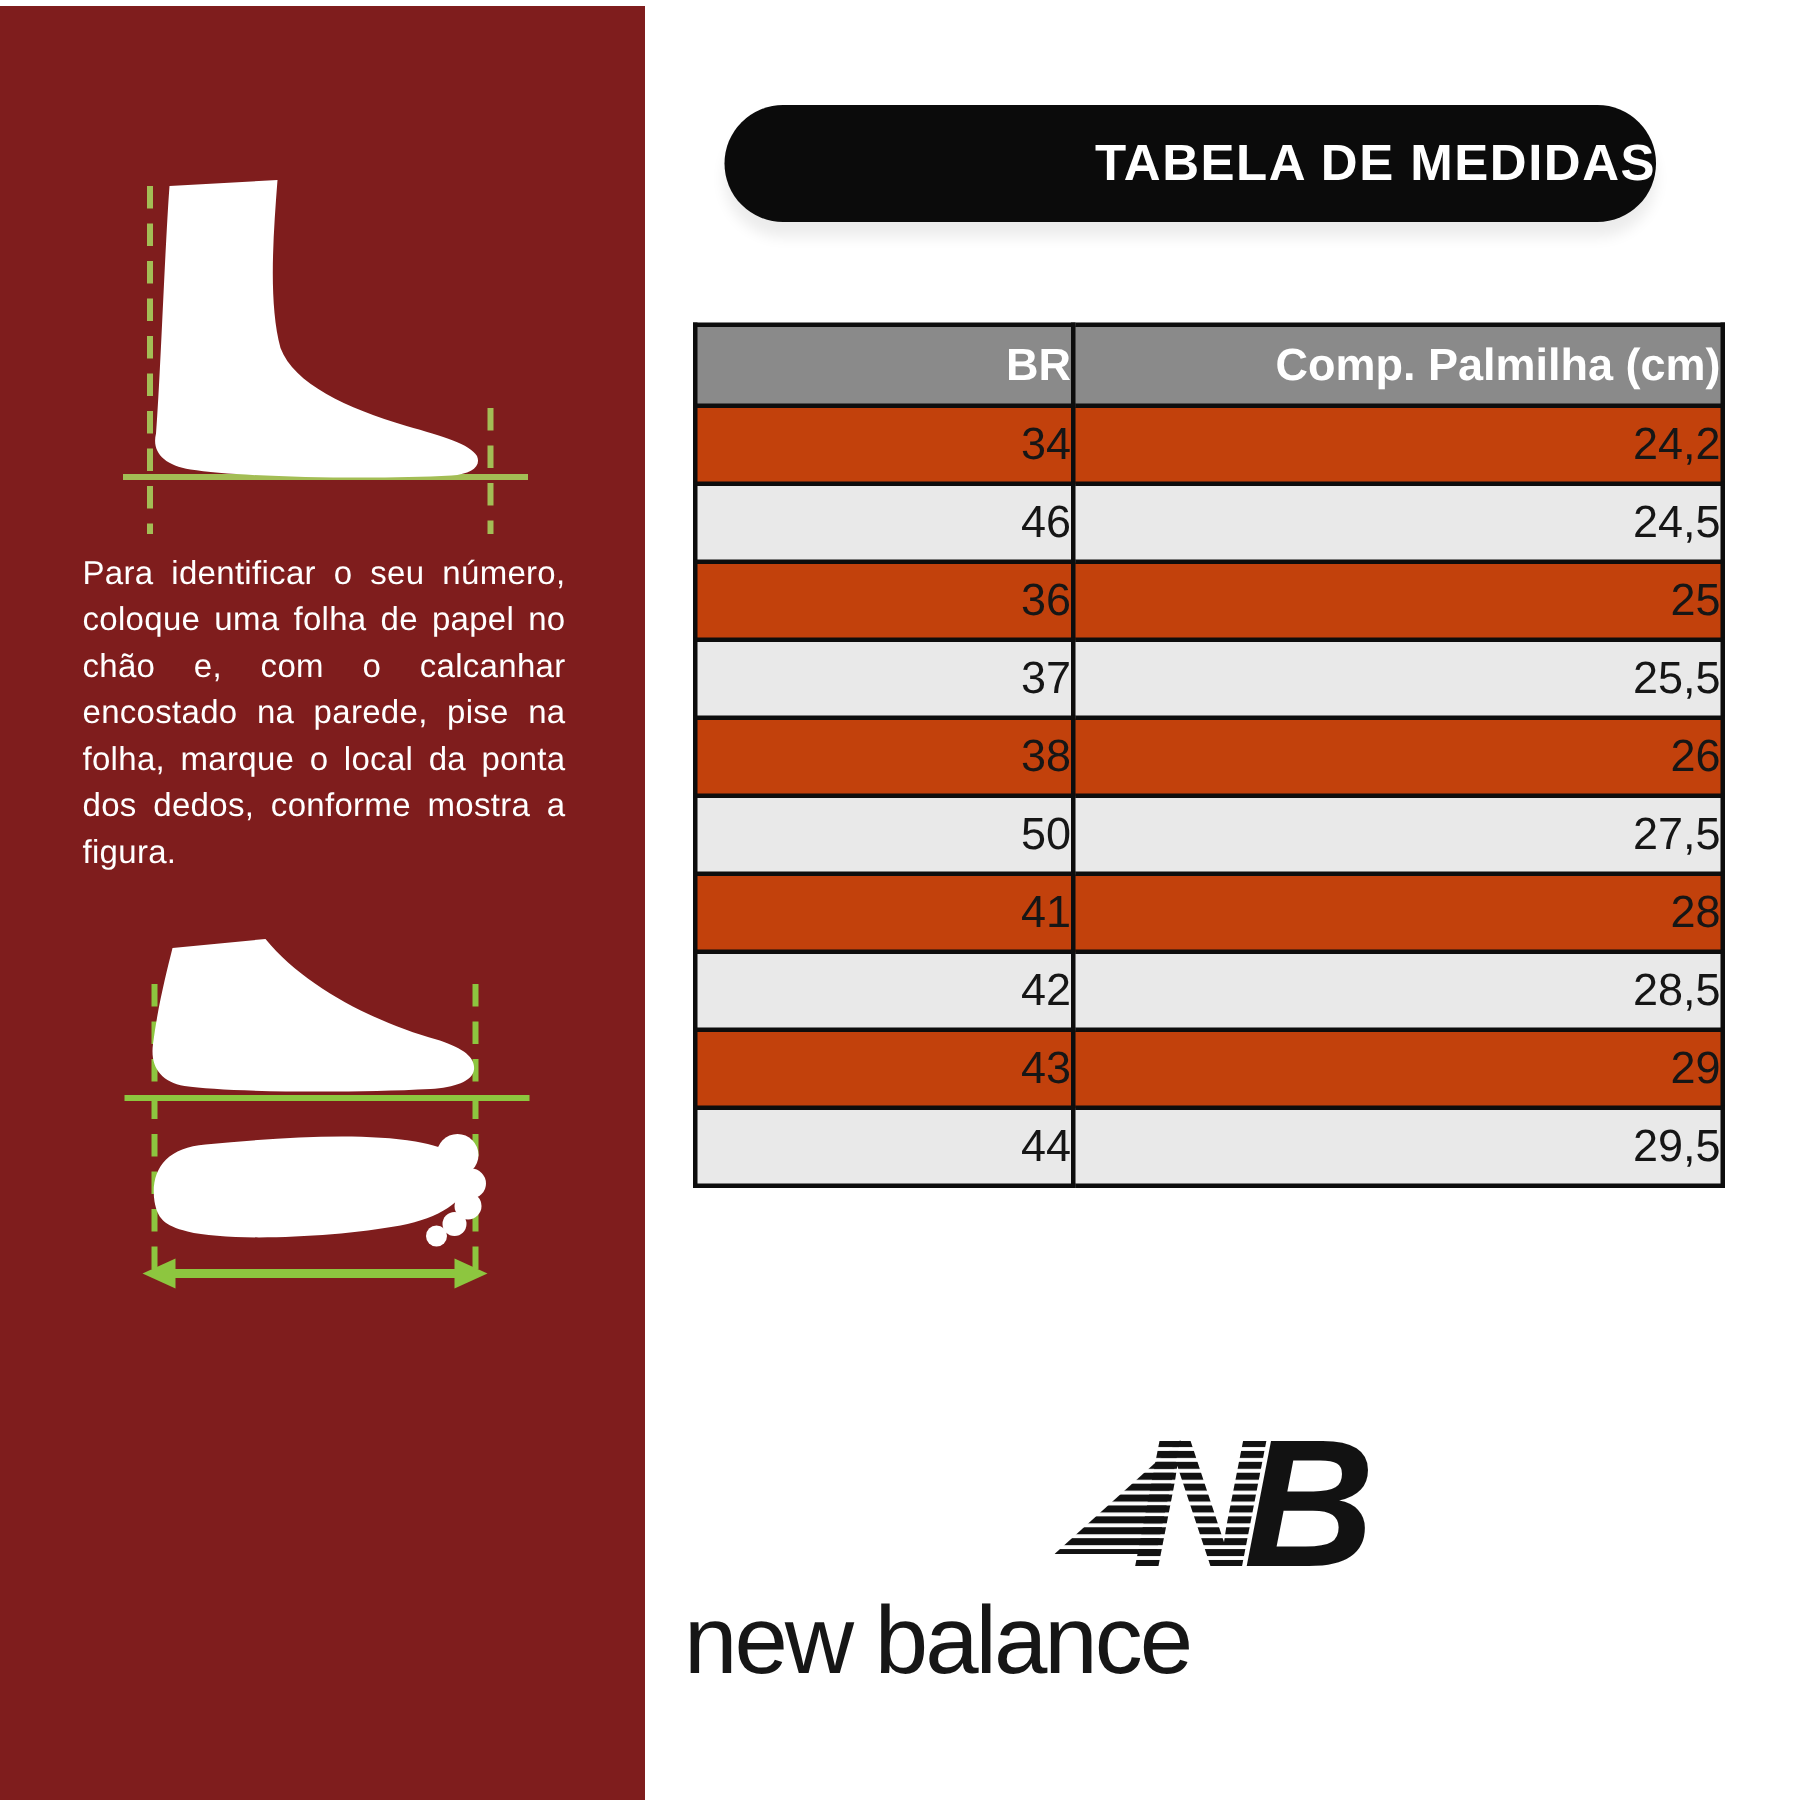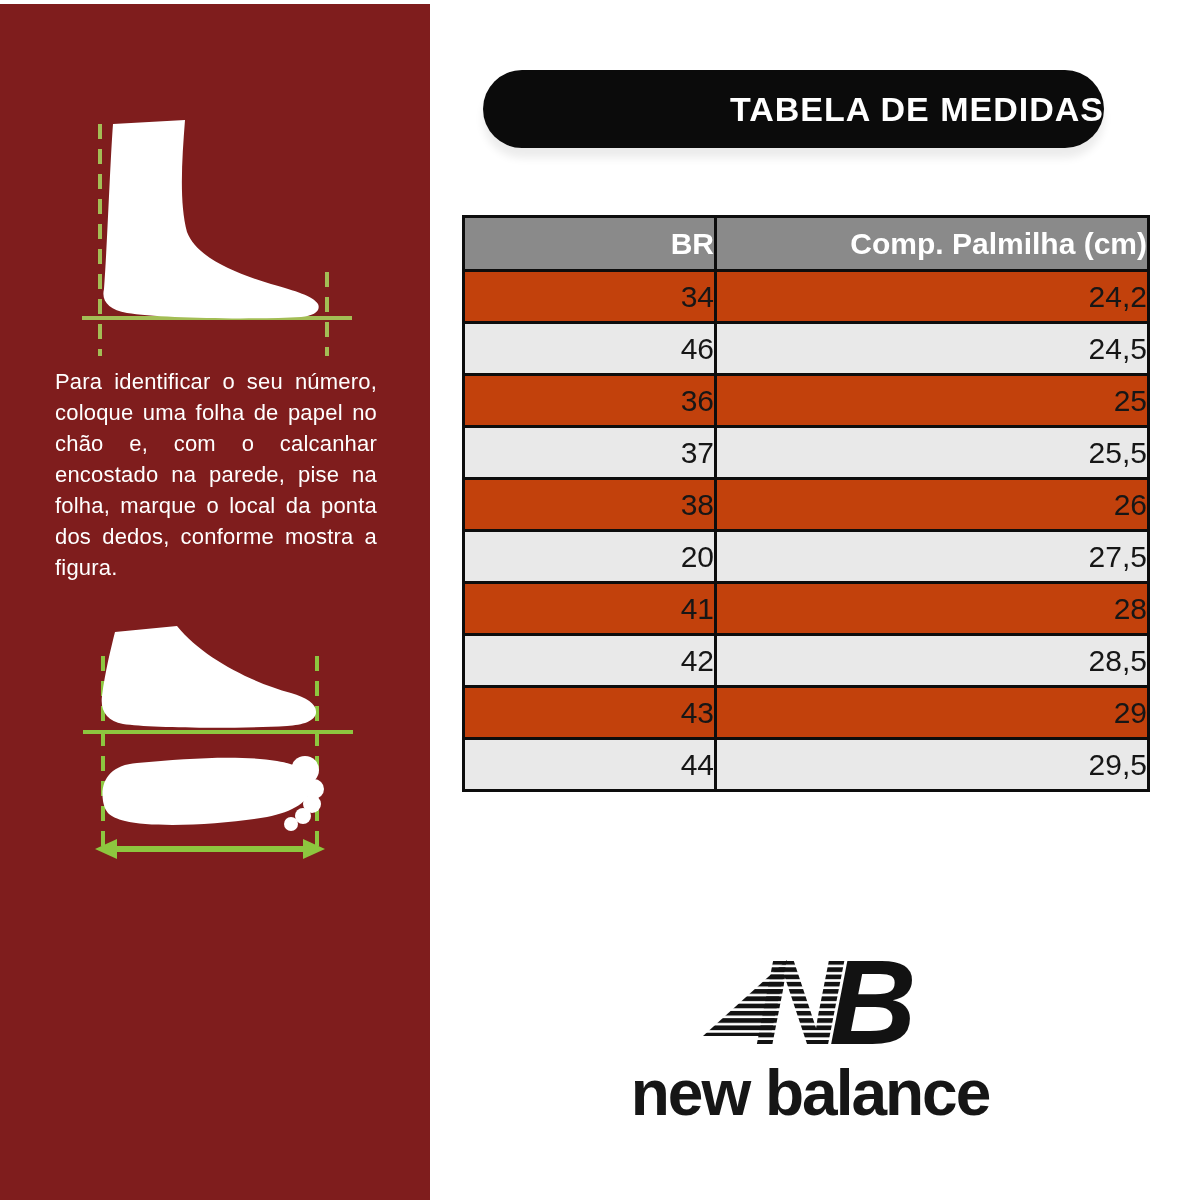--- a/index.html
+++ b/index.html
@@ -35,22 +35,22 @@
     border:3px solid #0d0d0d;text-align:right;vertical-align:middle;
     font-size:30px;padding:0;
   }
   .size-table th{height:51px;background:#8a8a8a;color:#ffffff;font-weight:bold;}
   .size-table td{height:49px;color:#161616;background:#c2410c;font-weight:400;}
   .size-table col.c1{width:252px;}
   .size-table tbody tr:nth-child(even) td{background:#e9e9e9;}
   
   .nb-mark{position:absolute;left:703px;top:940px;width:210px;height:120px;}
   .nb-wordmark{
-    position:absolute;left:466px;top:1056px;width:688px;text-align:center;
-    font-size:64px;font-weight:bold;letter-spacing:-2px;color:#161616;
+    position:absolute;left:456px;top:1056px;width:688px;
+    font-size:64px;font-weight:normal;letter-spacing:-2px;color:#161616;
   }
 </style>
 </head>
 <body>
 
 <div class="canvas">
 
   <div class="left-panel">
 
     <div class="fig fig1">
@@ -136,21 +136,21 @@
         </tr>
       <tr>
           <td>37</td>
           <td>25,5</td>
         </tr>
       <tr>
           <td>38</td>
           <td>26</td>
         </tr>
       <tr>
-          <td>20</td>
+          <td>50</td>
           <td>27,5</td>
         </tr>
       <tr>
           <td>41</td>
           <td>28</td>
         </tr>
       <tr>
           <td>42</td>
           <td>28,5</td>
         </tr>

